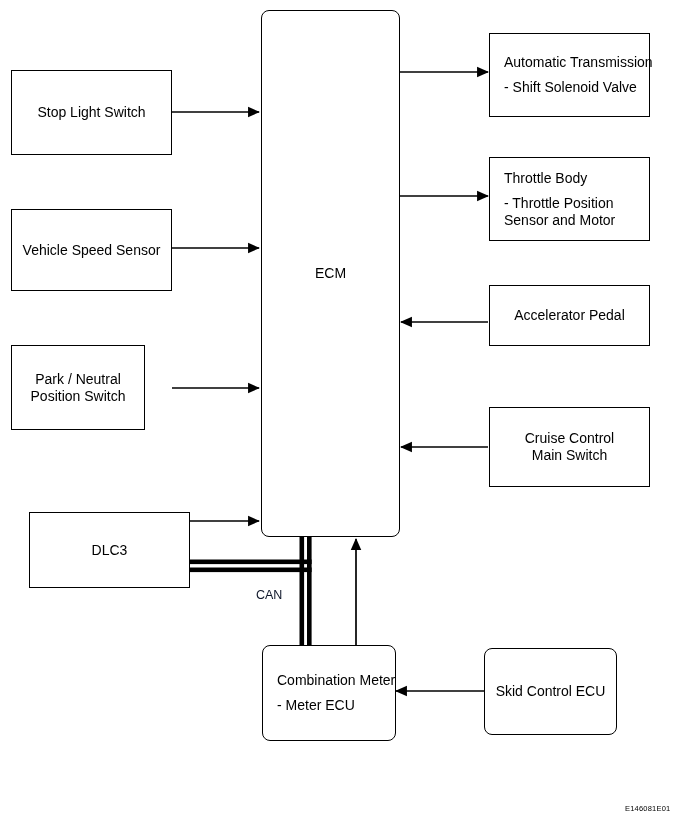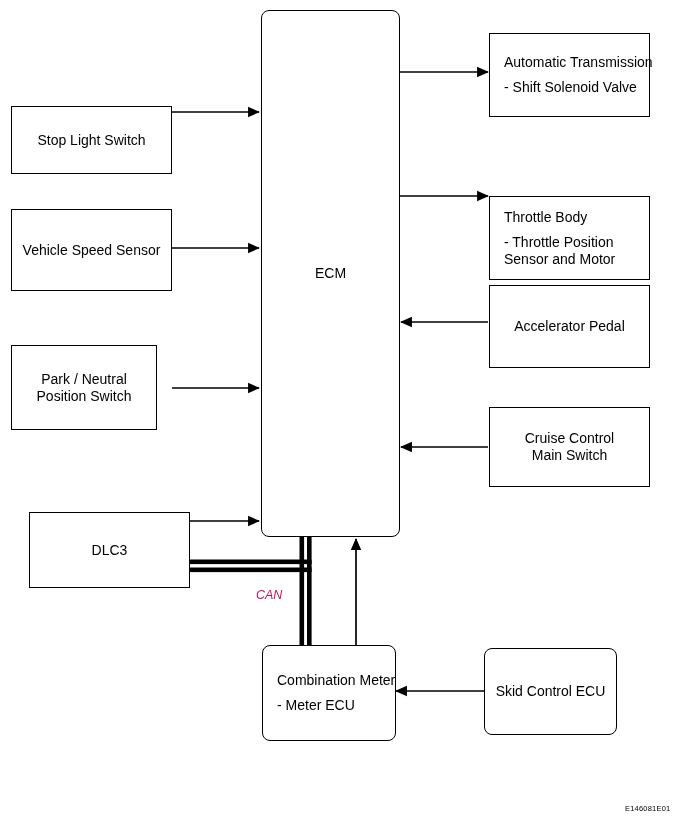--- a/index.html
+++ b/index.html
@@ -54,24 +54,23 @@
     align-items: flex-start;
     padding-left: 14px;
   }
   .node .gap {
     height: 8px;
   }
   .bus-label {
     position: absolute;
     font-size: 12.5px;
     line-height: 15px;
-    color: #be185d;
+    color: #0f172a;
     z-index: 6;
     white-space: pre;
-    font-style: italic;
   }
   .fig-code {
     position: absolute;
     font-size: 7.5px;
     letter-spacing: 0.2px;
     font-weight: normal;
     color: #000000;
     z-index: 6;
     white-space: pre;
   }
@@ -117,51 +116,51 @@
     <g>
       <rect x="190" y="559.5" width="121.6" height="4.6" fill="#000000"></rect>
       <rect x="190" y="567.5" width="121.6" height="4.6" fill="#000000"></rect>
     </g>
   </svg>
 
   <div class="node rounded center-text" style="left:261px; top:10px; width:139px; height:527px;">
     <span class="line">ECM</span>
   </div>
 
-  <div class="node center-text" style="left:11px; top:70px; width:161px; height:68px;margin-top:36px;">
+  <div class="node center-text" style="left:11px; top:70px; width:161px; height:85px;">
     <span class="line">Stop Light Switch</span>
   </div>
 
   <div class="node center-text" style="left:11px; top:209px; width:161px; height:82px;">
     <span class="line">Vehicle Speed Sensor</span>
   </div>
 
-  <div class="node center-text" style="left:11px; top:345px; width:146px; height:85px;">
+  <div class="node center-text" style="left:11px; top:345px; width:134px; height:85px;">
     <span class="line">Park / Neutral</span>
     <span class="line">Position Switch</span>
   </div>
 
   <div class="node center-text" style="left:29px; top:512px; width:161px; height:76px;">
     <span class="line">DLC3</span>
   </div>
 
   <div class="node left-text" style="left:489px; top:33px; width:161px; height:84px;">
     <span class="line">Automatic Transmission</span>
     <span class="gap"></span>
     <span class="line">- Shift Solenoid Valve</span>
   </div>
 
-  <div class="node left-text" style="left:489px; top:157px; width:161px; height:84px;margin-top:39px;">
+  <div class="node left-text" style="left:489px; top:157px; width:161px; height:84px;">
     <span class="line">Throttle Body</span>
     <span class="gap"></span>
     <span class="line">- Throttle Position</span>
     <span class="line">Sensor and Motor</span>
   </div>
 
-  <div class="node center-text" style="left:489px; top:285px; width:161px; height:83px;">
+  <div class="node center-text" style="left:489px; top:285px; width:161px; height:61px;">
     <span class="line">Accelerator Pedal</span>
   </div>
 
   <div class="node center-text" style="left:489px; top:407px; width:161px; height:80px;">
     <span class="line">Cruise Control</span>
     <span class="line">Main Switch</span>
   </div>
 
   <div class="node rounded left-text" style="left:262px; top:645px; width:134px; height:96px;">
     <span class="line">Combination Meter</span>

